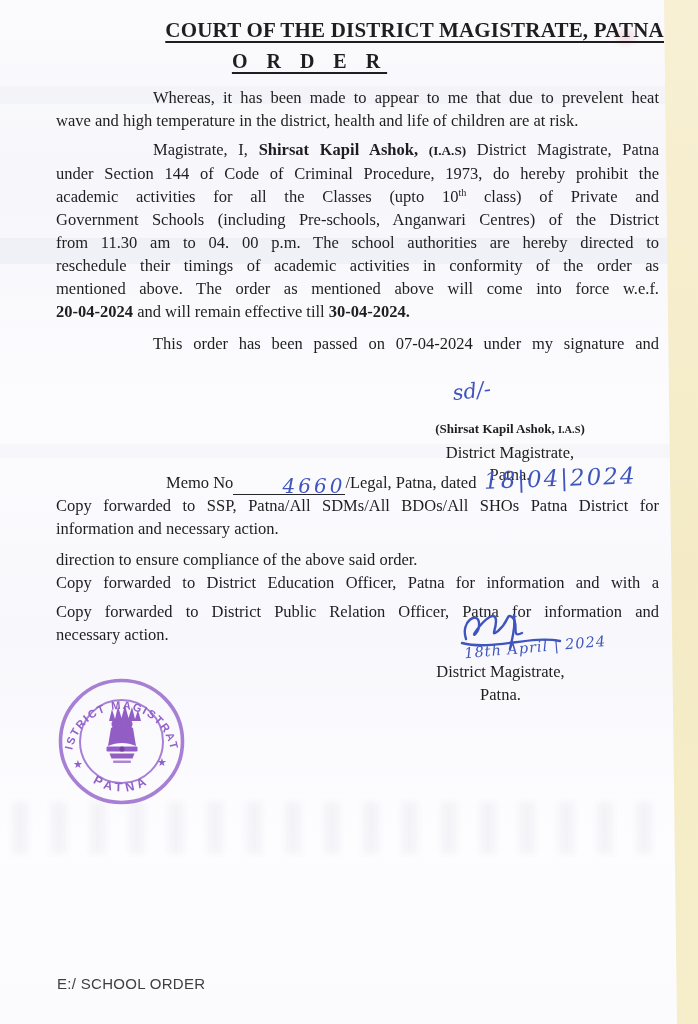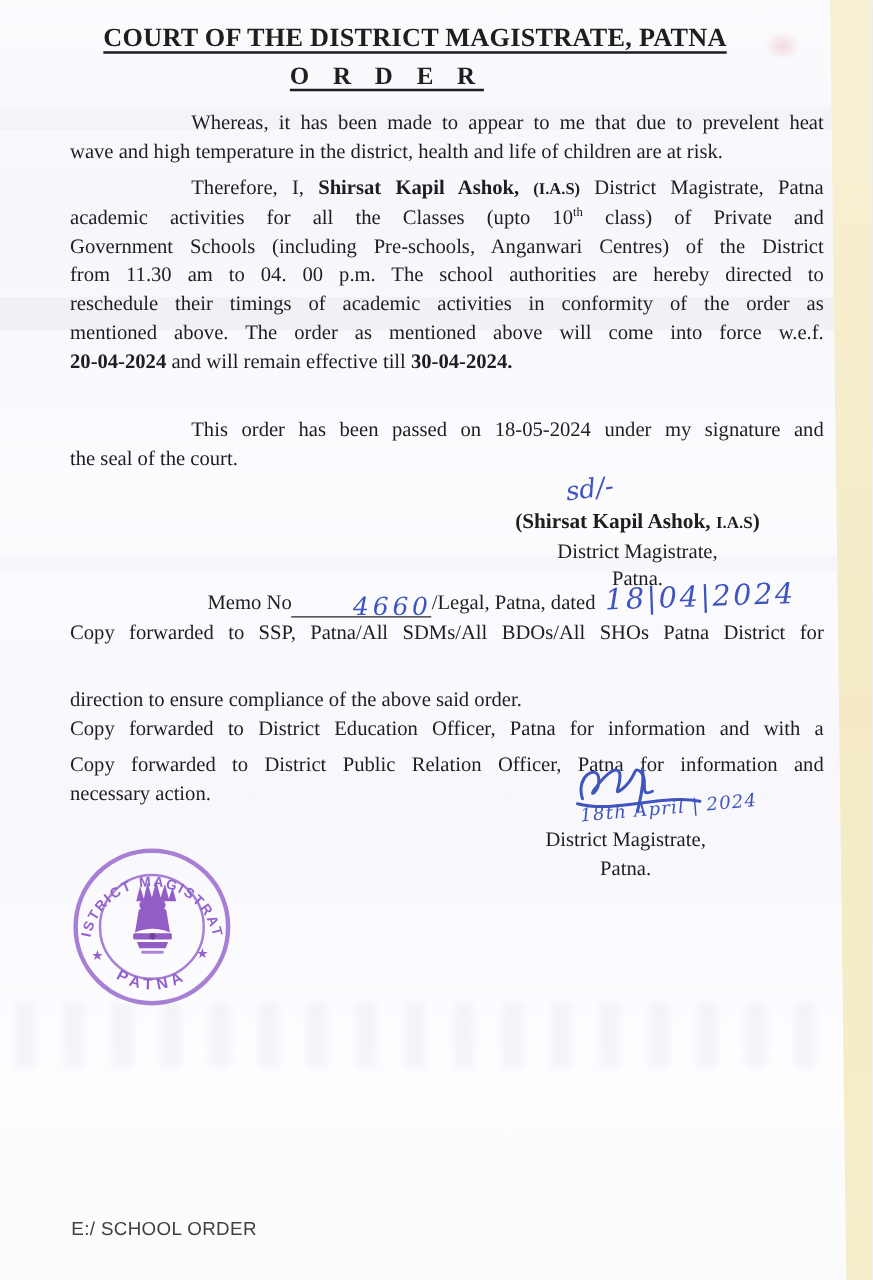--- a/index.html
+++ b/index.html
@@ -14,38 +14,38 @@
     clip-path:polygon(664px 0,698px 0,698px 1024px,677px 1024px);
   }
   .band{position:absolute;left:0;width:670px;pointer-events:none;}
   .band1{top:238px;height:26px;background:rgba(175,180,205,.10);}
   .band2{top:86px;height:18px;background:rgba(175,180,205,.07);}
   .band3{top:444px;height:14px;background:rgba(175,180,205,.06);}
   .smudge{position:absolute;left:612px;top:26px;width:28px;height:22px;border-radius:50%;
     background:radial-gradient(closest-side,rgba(225,140,150,.30),rgba(225,140,150,0));filter:blur(1px);}
   .ghost{position:absolute;top:802px;left:12px;width:640px;height:52px;opacity:.8;filter:blur(3px);
     background:repeating-linear-gradient(90deg,rgba(120,122,138,.08) 0 16px,rgba(0,0,0,0) 16px 39px);}
-  .title{position:absolute;top:18px;left:0;width:664px;text-align:center;font-weight:700;font-size:21px;
+  .title{position:absolute;top:18px;left:0;width:664px;text-align:right;font-weight:700;font-size:21px;
     text-decoration:underline;text-decoration-thickness:2px;text-underline-offset:4px;letter-spacing:.2px;}
   .order{position:absolute;top:50px;left:0;width:612px;text-align:center;font-weight:700;font-size:20px;
     letter-spacing:7px;text-indent:7px;}
   .order span{text-decoration:underline;text-decoration-thickness:2px;text-underline-offset:4px;}
   .para{position:absolute;left:28px;width:631px;font-size:16.5px;line-height:23px;}
   .p1{top:86px;} .p2{top:138px;} .p3{top:332px;}
   .fwd1{top:494px;} .fwd2{top:548px;} .fwd3{top:600px;}
   .line{text-align:justify;text-align-last:justify;margin-left:28px;}
   .line.last{text-align-last:left;}
   .line.indent{text-indent:97px;}
   .b{font-weight:700;}
   .sm{font-size:.8em;font-weight:700;}
   sup{font-size:.62em;line-height:0;vertical-align:super;}
   .hand{color:#3f55bd;font-family:"DejaVu Serif",serif;font-style:italic;}
   .sig1{position:absolute;left:385px;top:380px;width:250px;text-align:center;font-size:16.5px;line-height:22.5px;}
   .sig1 .sd{font-size:21px;height:26px;transform:translateX(-38px) rotate(-7deg);}
-  .sig1 .name{font-weight:700;font-size:17px;}
+  .sig1 .name{font-weight:700;font-size:13px;margin-top:12px;}
   .memo{position:absolute;left:28px;top:468px;width:645px;font-size:16.5px;line-height:24px;white-space:nowrap;}
   .memo .prefix{margin-left:138px;}
   .memo-blank{display:inline-block;width:112px;border-bottom:1.5px solid #26262a;text-align:right;height:21px;vertical-align:bottom;}
   .memo-no{font-size:20px;letter-spacing:3px;position:relative;top:1px;}
   .memo-date{display:inline-block;font-size:23px;letter-spacing:2px;transform:rotate(-2deg);position:relative;top:-2px;margin-left:8px;}
   .sig2-squiggle{position:absolute;left:452px;top:605px;}
   .sig2-date{position:absolute;left:464px;top:639px;font-size:14.5px;letter-spacing:1px;transform:rotate(-5deg);white-space:nowrap;}
   .sig2-lines{position:absolute;left:398px;top:660px;width:205px;text-align:center;font-size:16.5px;line-height:23px;}
   .seal{position:absolute;left:56px;top:676px;width:131px;height:131px;opacity:.92;}
   .seal-text{fill:#8a55c6;font-family:"Liberation Sans",sans-serif;font-weight:700;}
@@ -66,46 +66,47 @@
   <div class="edge-strip"></div>
 
   <div class="title">COURT OF THE DISTRICT MAGISTRATE, PATNA</div>
   <div class="order"><span>O R D E R</span></div>
 
   <div class="para p1">
       <div class="line indent"><span>Whereas, it has been made to appear to me that due to prevelent heat</span></div>
       <div class="line last"><span>wave and high temperature in the district, health and life of children are at risk.</span></div>
     </div>
   <div class="para p2">
-      <div class="line indent"><span>Therefore, I, </span><span class="b">Shirsat Kapil Ashok,</span><span> </span><span class="sm">(I.A.S)</span><span> District Magistrate, Patna</span></div>
+      <div class="line indent"><span>Magistrate, I, </span><span class="b">Shirsat Kapil Ashok,</span><span> </span><span class="sm">(I.A.S)</span><span> District Magistrate, Patna</span></div>
+      <div class="line"><span>under Section 144 of Code of Criminal Procedure, 1973, do hereby prohibit the</span></div>
       <div class="line"><span>academic activities for all the Classes (upto 10</span><sup>th</sup><span> class) of Private and</span></div>
       <div class="line"><span>Government Schools (including Pre-schools, Anganwari Centres) of the District</span></div>
       <div class="line"><span>from 11.30 am to 04. 00 p.m. The school authorities are hereby directed to</span></div>
       <div class="line"><span>reschedule their timings of academic activities in conformity of the order as</span></div>
       <div class="line"><span>mentioned above. The order as mentioned above will come into force w.e.f.</span></div>
       <div class="line last"><span class="b">20-04-2024</span><span> and will remain effective till </span><span class="b">30-04-2024.</span></div>
     </div>
   <div class="para p3">
-      <div class="line indent"><span>This order has been passed on 18-05-2024 under my signature and</span></div>
-      <div class="line last"><span>the seal of the court.</span></div>
+      <div class="line indent"><span>This order has been passed on 07-04-2024 under my signature and</span></div>
     </div>
 
   <div class="sig1">
     <div class="sd hand">sd/-</div>
     <div class="name"><span class="b">(Shirsat Kapil Ashok, </span><span class="sm">I.A.S</span><span class="b">)</span></div>
     <div>District Magistrate,</div>
     <div>Patna.</div>
   </div>
 
   <div class="memo">
     <span class="prefix">Memo No</span><span class="memo-blank"><span class="memo-no hand">4660</span></span><span>/Legal, Patna, dated</span><span class="memo-date hand">18|04|2024</span>
   </div>
 
   <div class="para fwd1">
       <div class="line"><span>Copy forwarded to SSP, Patna/All SDMs/All BDOs/All SHOs Patna District for</span></div>
+      <div class="line last"><span>information and necessary action.</span></div>
     </div>
   <div class="para fwd2">
       <div class="line last"><span>direction to ensure compliance of the above said order.</span></div>
       <div class="line"><span>Copy forwarded to District Education Officer, Patna for information and with a</span></div>
     </div>
   <div class="para fwd3">
       <div class="line"><span>Copy forwarded to District Public Relation Officer, Patna for information and</span></div>
       <div class="line last"><span>necessary action.</span></div>
     </div>
 

